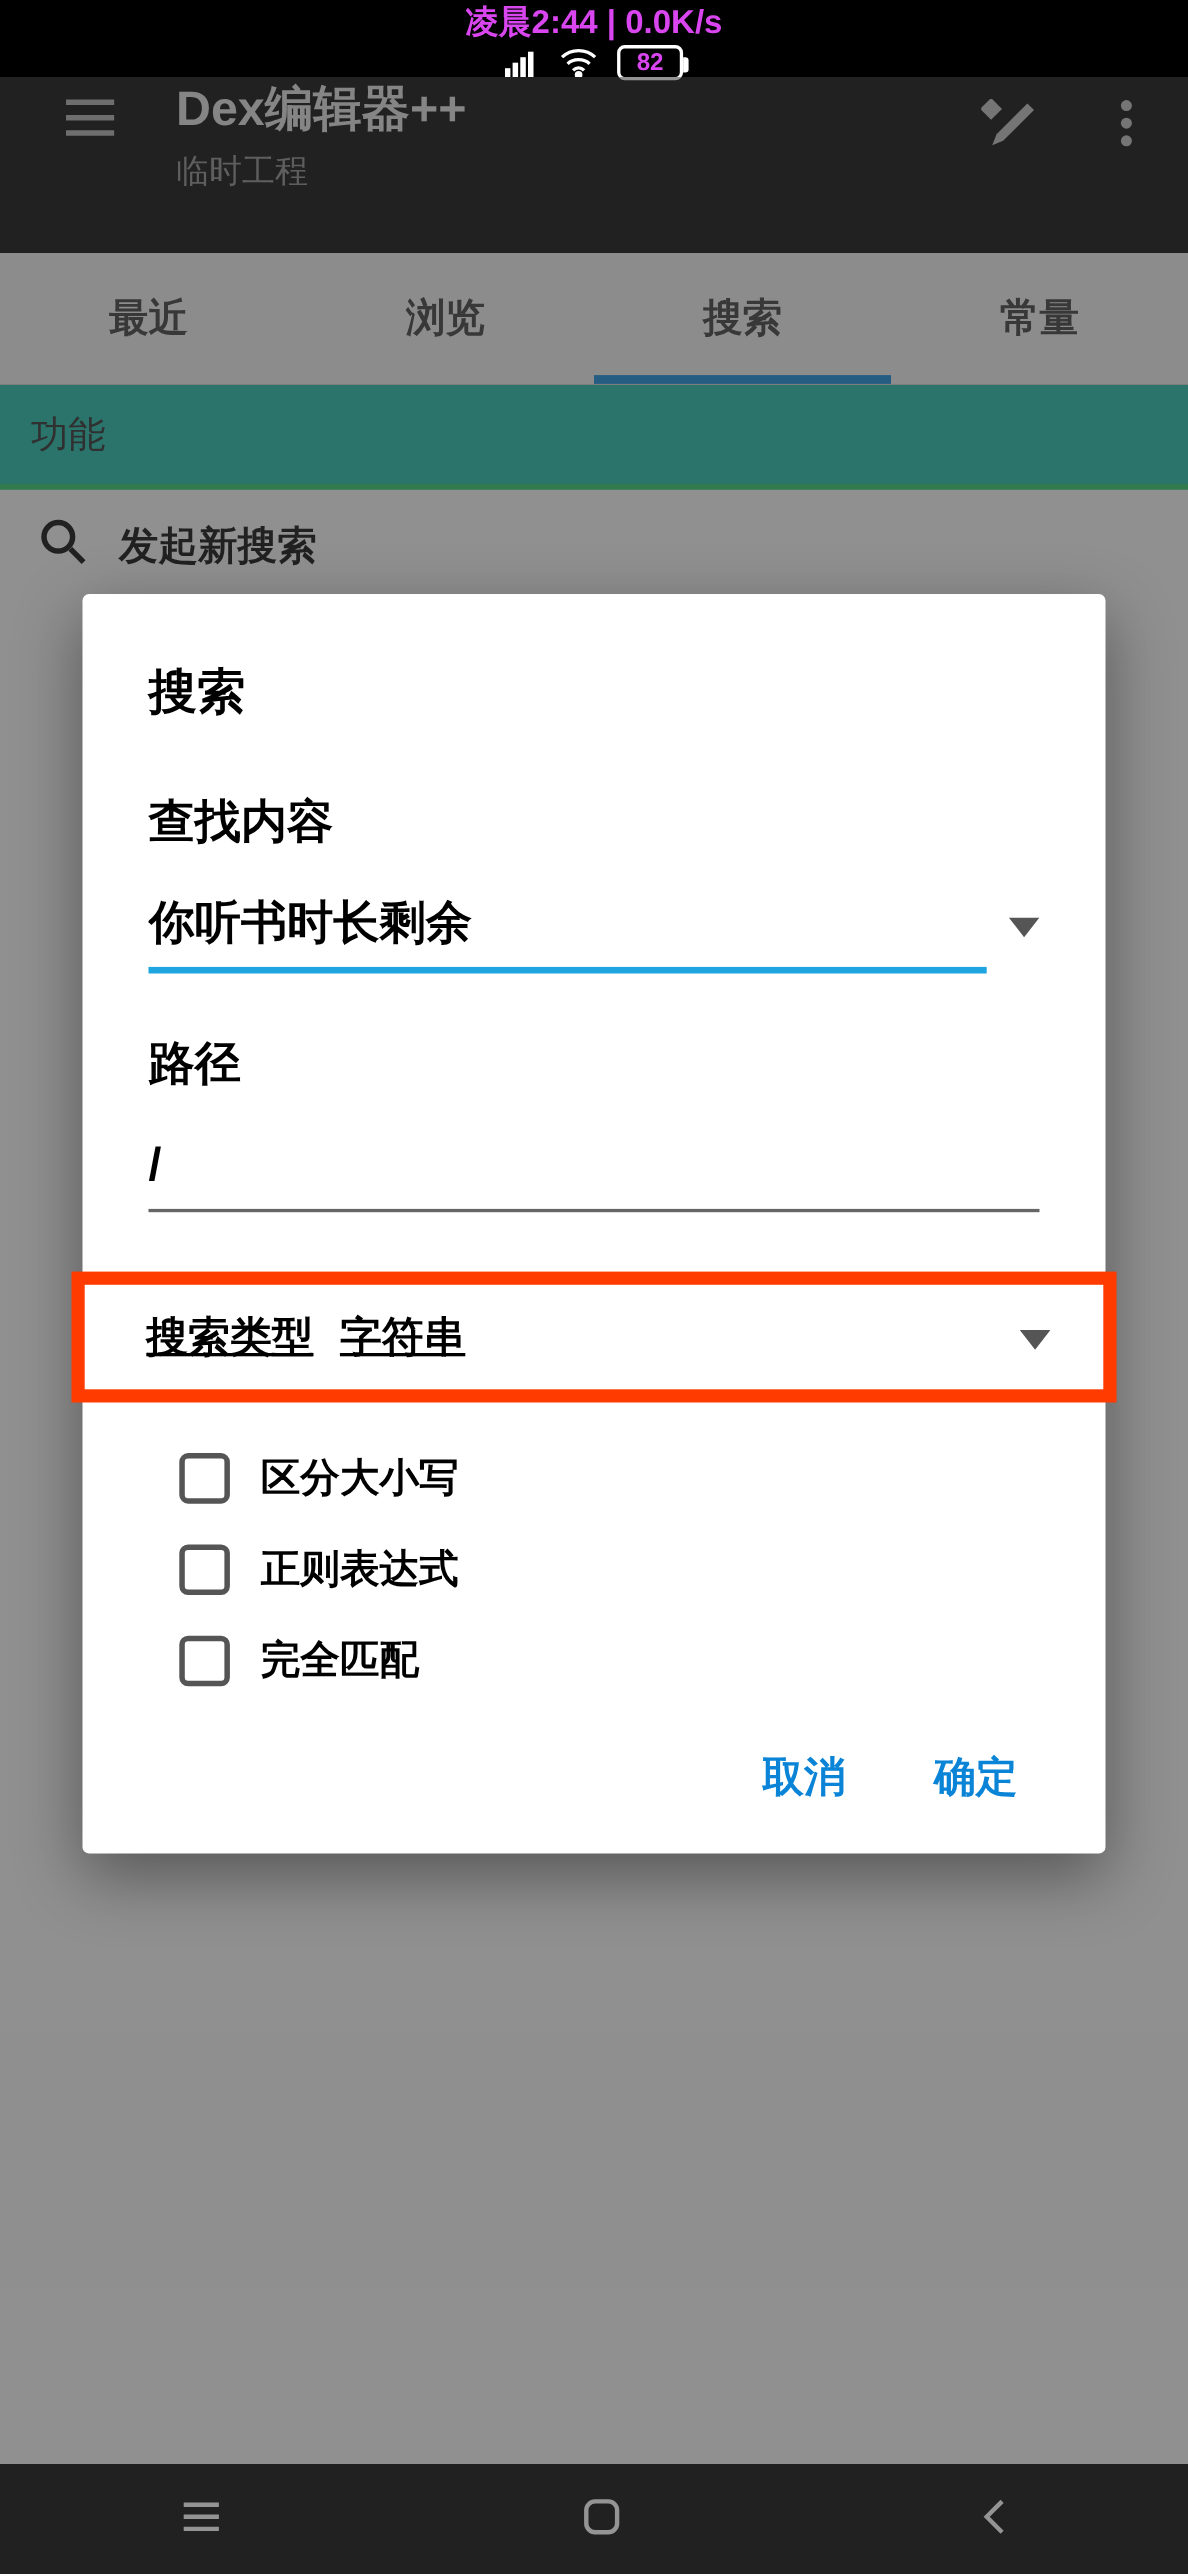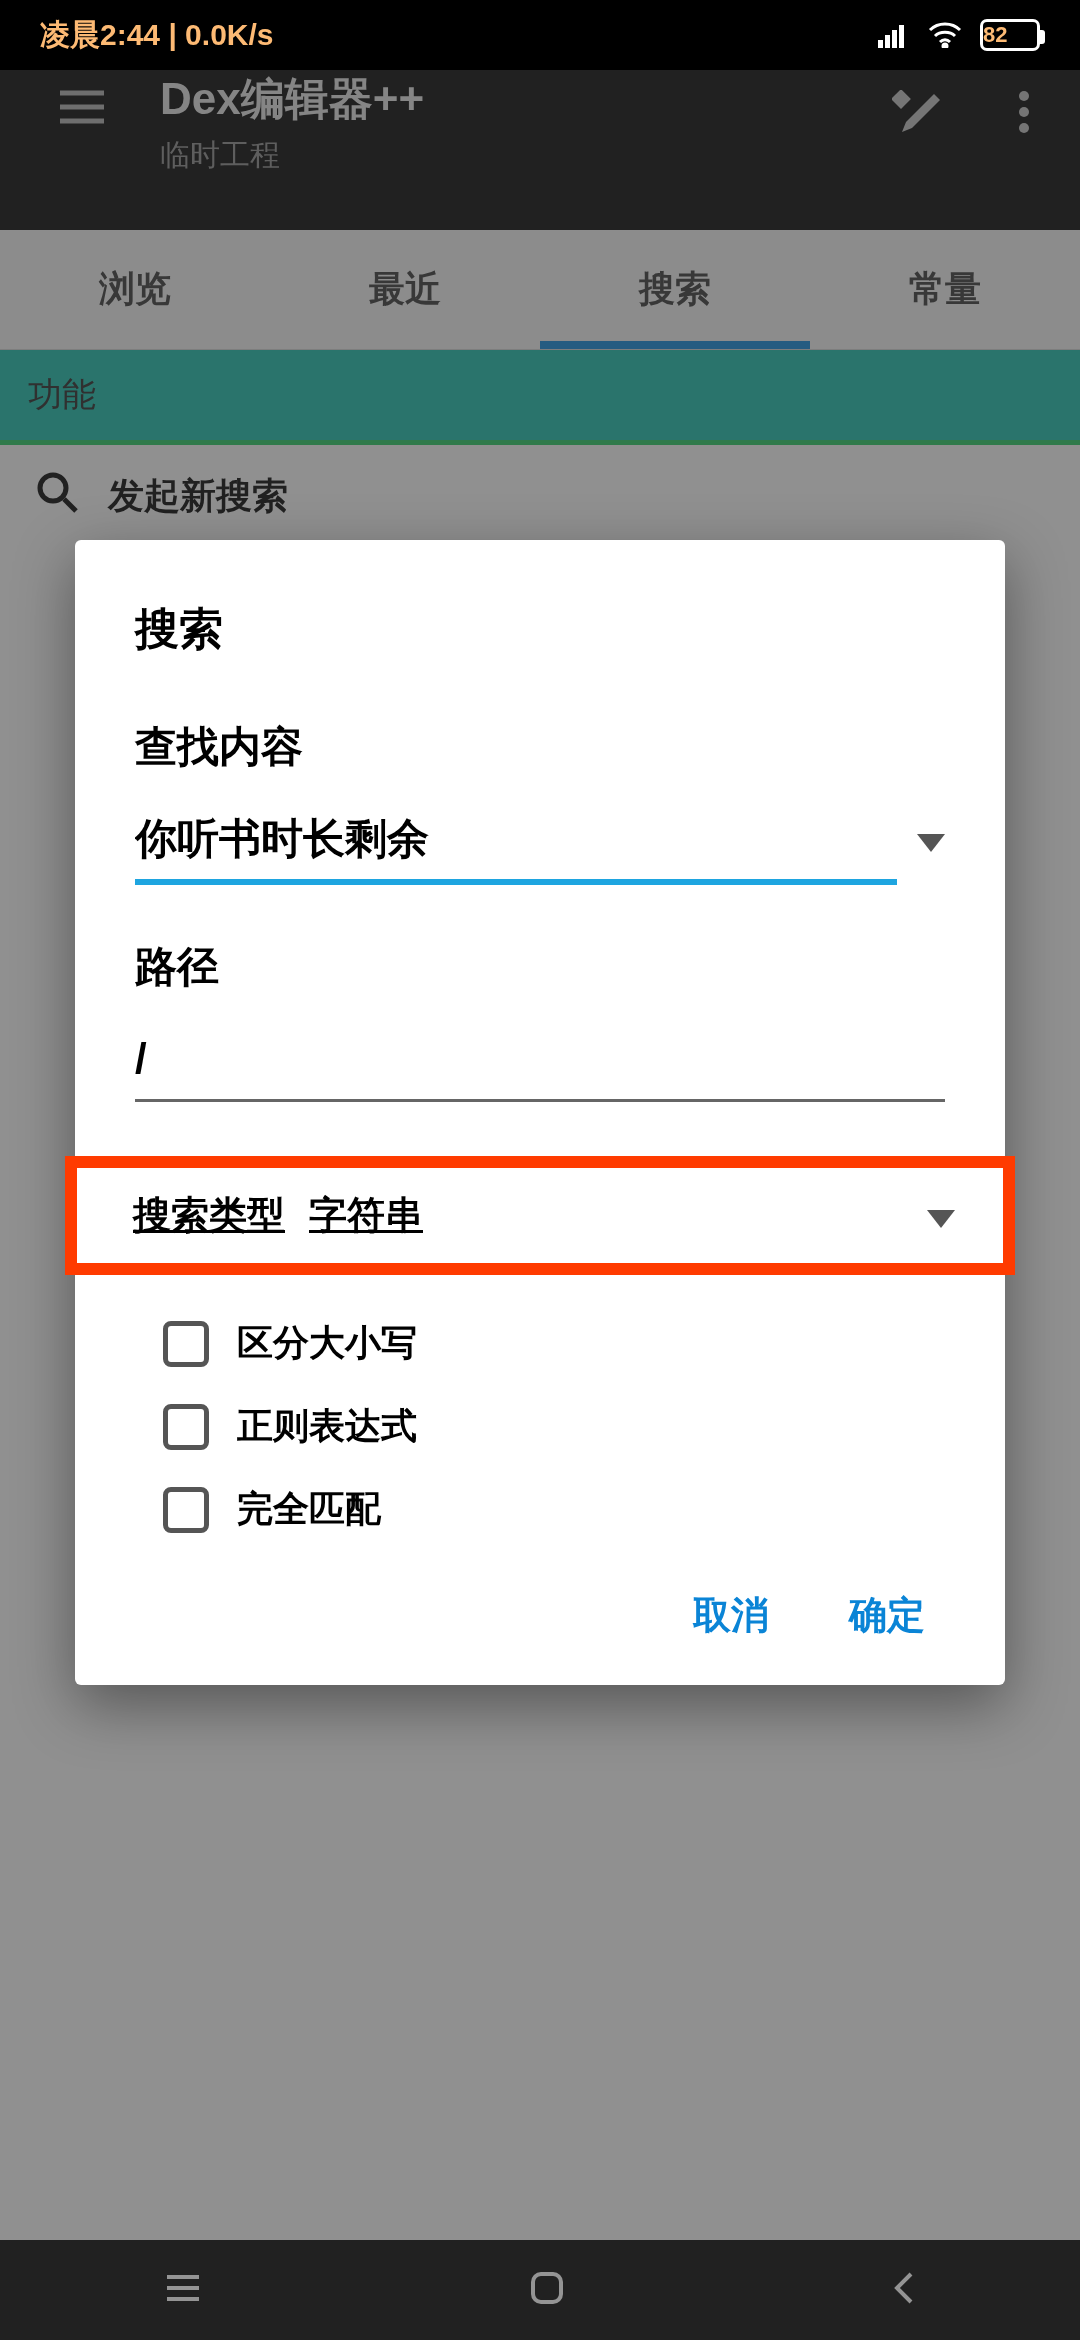--- a/index.html
+++ b/index.html
@@ -2,33 +2,34 @@
 <html><head>
 <meta charset="utf-8">
 <style>
   * { margin: 0; padding: 0; box-sizing: border-box; font-family: -apple-system, "Helvetica Neue", Arial, "PingFang SC", "Microsoft YaHei", sans-serif; }
   html, body { width: 1080px; height: 2340px; background: #000; overflow: hidden; }
 
   
   .statusbar {
     height: 70px;
     background: #000;
-    color: #fdba74;
+    color: #d946ef;
     display: flex;
     align-items: center;
     justify-content: space-between;
-    padding: 0 40px;
+    padding: 0 28px;
     font-size: 30px;
     font-weight: 600;
+    flex-direction: column;
   }
   .statusbar .right { display: flex; align-items: center; gap: 18px; }
   .statusbar svg { display: block; }
   .battery {
     width: 60px; height: 32px; border: 3px solid #fff; border-radius: 7px;
-    display: flex; align-items: center; justify-content: flex-start;
+    display: flex; align-items: center; justify-content: center;
     font-size: 22px; font-weight: 700; position: relative;
   }
   .battery::after {
     content: ""; position: absolute; right: -8px; top: 8px;
     width: 5px; height: 14px; background: #fff; border-radius: 0 3px 3px 0;
   }
 
   
   .appbar {
     height: 160px;
@@ -184,24 +185,24 @@
     <svg width="12" height="44" viewBox="0 0 12 44" fill="#bbb">
         <circle cx="6" cy="6" r="5"></circle>
         <circle cx="6" cy="22" r="5"></circle>
         <circle cx="6" cy="38" r="5"></circle>
       </svg>
   </span>
 </div>
 
 <div class="tabs">
   <div class="tab">
+      <span>最近</span>
+    </div>
+  <div class="tab">
       <span>浏览</span>
-    </div>
-  <div class="tab">
-      <span>最近</span>
     </div>
   <div class="tab active">
       <span>搜索</span>
     </div>
   <div class="tab">
       <span>常量</span>
     </div>
 </div>
 
 <div class="page-body">

